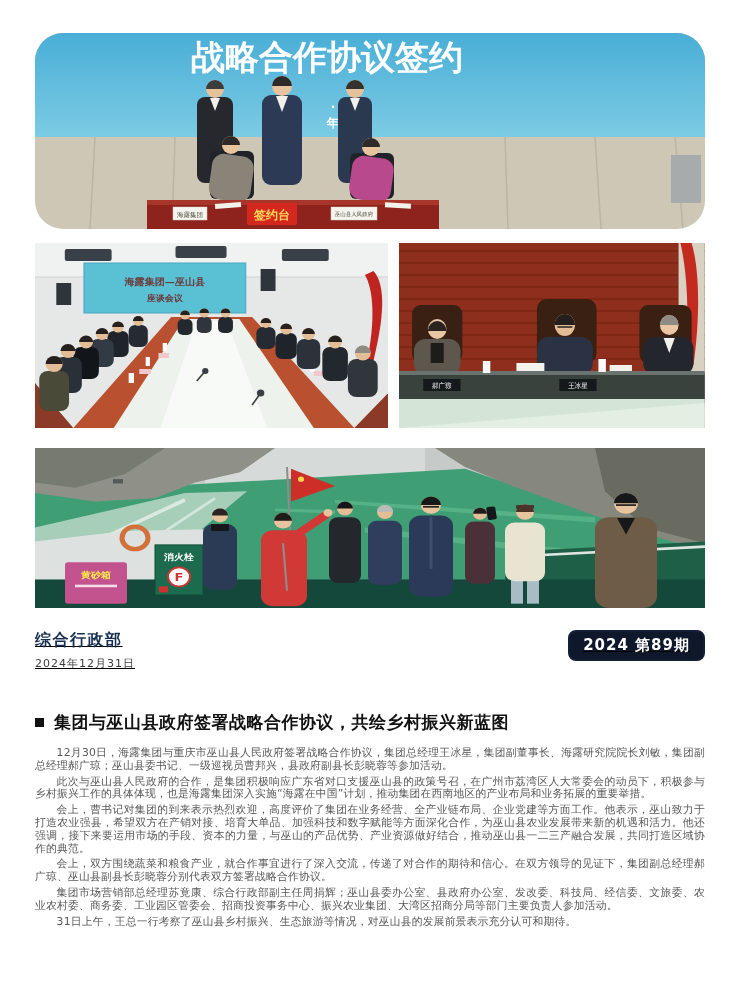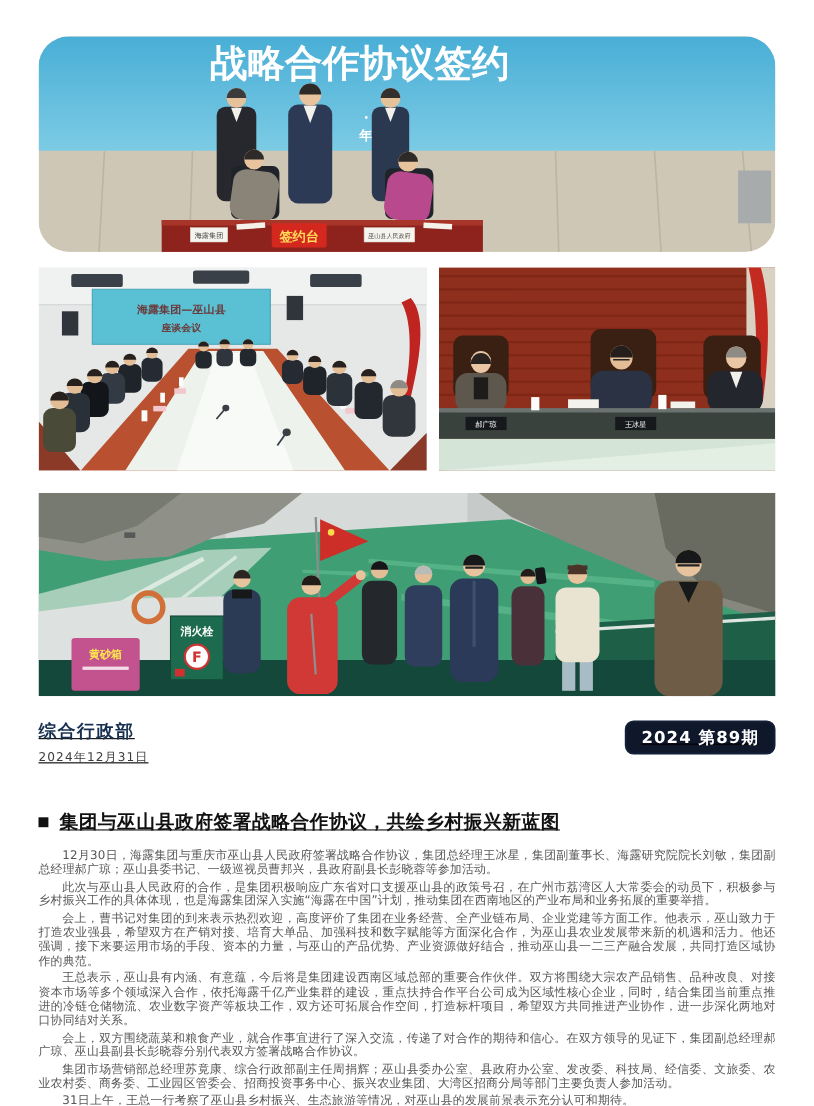--- a/index.html
+++ b/index.html
@@ -5,28 +5,28 @@
   html,body{margin:0;padding:0;background:#ffffff;}
   body{width:740px;height:1005px;font-family:"DejaVu Sans","Liberation Sans",sans-serif;}
   .page{position:relative;width:740px;height:1005px;background:#fff;overflow:hidden;}
   .content{padding:0 35px;}
   .photo{overflow:hidden;}
   .photo svg{display:block;width:100%;height:100%;}
   .photo-top{margin-top:33px;height:196px;border-radius:28px;}
   .photo-row{display:flex;gap:11px;margin-top:14px;height:185px;}
   .photo-mid-left{width:378px;height:185px;}
   .photo-mid-right{width:327px;height:185px;}
-  .photo-bottom{margin-top:20px;height:185px;}
+  .photo-bottom{margin-top:20px;height:160px;}
   .meta-row{display:flex;justify-content:space-between;align-items:flex-start;margin-top:22px;text-decoration:underline;}
   .dept{font-size:16px;font-weight:bold;color:#17304f;letter-spacing:1.5px;}
   .date{font-size:11px;color:#3c3c3c;margin-top:5px;letter-spacing:1px;}
   .badge{background:#0f172a;color:#fff;font-size:15px;font-weight:bold;
          padding:4px 13px;border-radius:8px;border:2px solid #121f36;letter-spacing:1px;}
   .headline{margin:40px 0 0;font-size:17px;color:#111;display:flex;align-items:center;
-            gap:10px;font-weight:bold;letter-spacing:0.5px;text-decoration:underline;}
+            gap:10px;font-weight:bold;letter-spacing:0.5px;}
   .bullet{width:9px;height:9px;background:#111;flex:none;}
   .body{margin-top:13px;}
   .body p{margin:0 0 3px;font-size:10.8px;line-height:12.8px;color:#575757;
           text-align:justify;text-indent:2em;letter-spacing:0.2px;}
 </style>
 </head>
 <body>
 
 <div class="page">
   <div class="content">
@@ -404,21 +404,20 @@
 
     <div class="article">
       <h1 class="headline">
         <span class="bullet"></span>
         <span>集团与巫山县政府签署战略合作协议，共绘乡村振兴新蓝图</span>
       </h1>
       <div class="body">
         <p>12月30日，海露集团与重庆市巫山县人民政府签署战略合作协议，集团总经理王冰星，集团副董事长、海露研究院院长刘敏，集团副总经理郝广琼；巫山县委书记、一级巡视员曹邦兴，县政府副县长彭晓蓉等参加活动。</p>
         <p>此次与巫山县人民政府的合作，是集团积极响应广东省对口支援巫山县的政策号召，在广州市荔湾区人大常委会的动员下，积极参与乡村振兴工作的具体体现，也是海露集团深入实施“海露在中国”计划，推动集团在西南地区的产业布局和业务拓展的重要举措。</p>
         <p>会上，曹书记对集团的到来表示热烈欢迎，高度评价了集团在业务经营、全产业链布局、企业党建等方面工作。他表示，巫山致力于打造农业强县，希望双方在产销对接、培育大单品、加强科技和数字赋能等方面深化合作，为巫山县农业发展带来新的机遇和活力。他还强调，接下来要运用市场的手段、资本的力量，与巫山的产品优势、产业资源做好结合，推动巫山县一二三产融合发展，共同打造区域协作的典范。</p>
-        <p>王总表示，巫山县有内涵、有意蕴，今后将是集团建设西南区域总部的重要合作伙伴。双方将围绕大宗农产品销售、品种改良、对接资本市场等多个领域深入合作，依托海露千亿产业集群的建设，重点扶持合作平台公司成为区域性核心企业，同时，结合集团当前重点推进的冷链仓储物流、农业数字资产等板块工作，双方还可拓展合作空间，打造标杆项目，希望双方共同推进产业协作，进一步深化两地对口协同结对关系。</p>
         <p>会上，双方围绕蔬菜和粮食产业，就合作事宜进行了深入交流，传递了对合作的期待和信心。在双方领导的见证下，集团副总经理郝广琼、巫山县副县长彭晓蓉分别代表双方签署战略合作协议。</p>
         <p>集团市场营销部总经理苏竟康、综合行政部副主任周捐辉；巫山县委办公室、县政府办公室、发改委、科技局、经信委、文旅委、农业农村委、商务委、工业园区管委会、招商投资事务中心、振兴农业集团、大湾区招商分局等部门主要负责人参加活动。</p>
         <p>31日上午，王总一行考察了巫山县乡村振兴、生态旅游等情况，对巫山县的发展前景表示充分认可和期待。</p>
 
       </div>
     </div>
 
   </div>
 </div>
 

